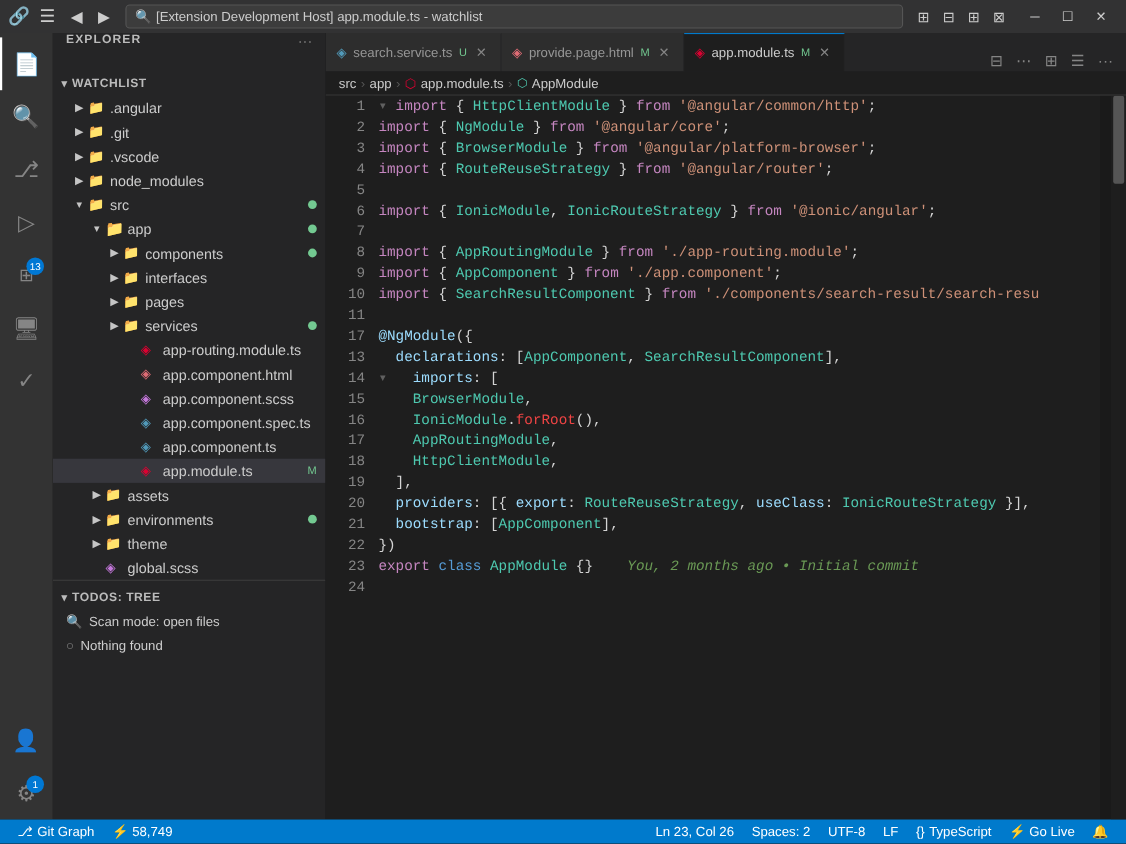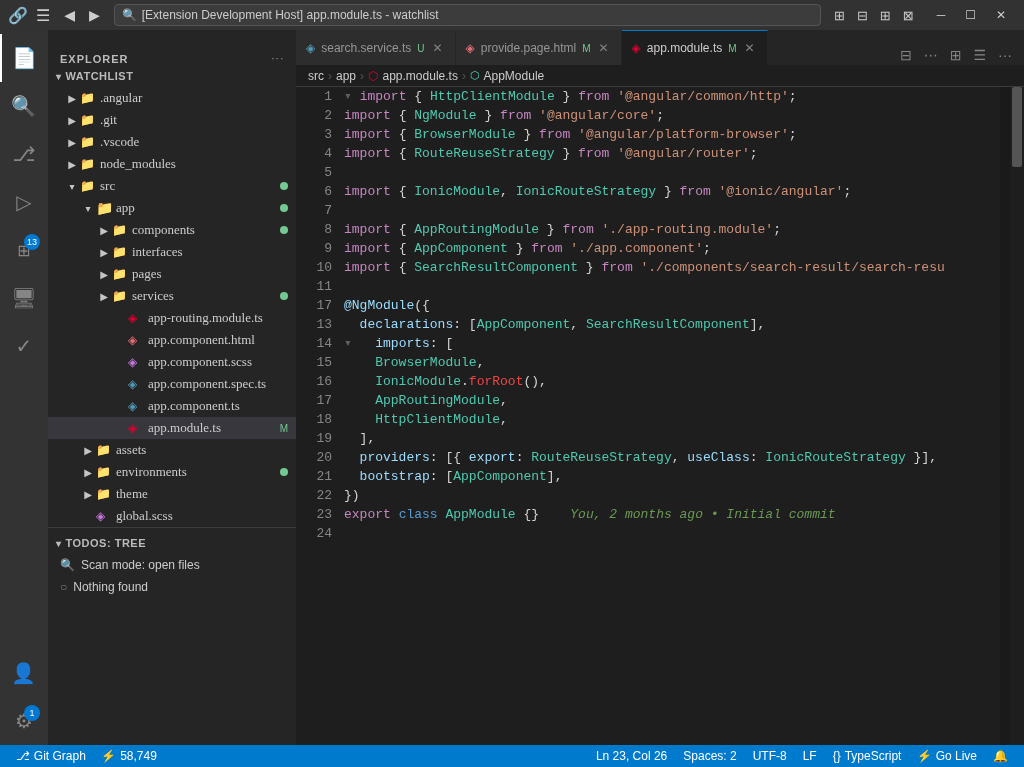--- a/index.html
+++ b/index.html
@@ -119,21 +119,21 @@
       width: 248px;
       background: #252526;
       display: flex;
       flex-direction: column;
       flex-shrink: 0;
       overflow: hidden;
     }
     #sidebar-header {
       height: 35px;
       display: flex;
-      align-items: flex-end;
+      align-items: flex-start;
       justify-content: space-between;
       padding: 0 12px;
       color: #bbbbbb;
       font-size: 11px;
       font-weight: 700;
       letter-spacing: 1px;
       text-transform: uppercase;
     }
     #sidebar-content {
       flex: 1;
@@ -159,21 +159,21 @@
       font-size: 10px;
       color: #c5c5c5;
       flex-shrink: 0;
     }
     .tree-item .file-icon {
       width: 16px;
       margin-right: 4px;
       flex-shrink: 0;
       font-size: 12px;
     }
-    .tree-item .label { flex: 1; font-family: Liberation Serif, serif; }
+    .tree-item .label { flex: 1; }
     .tree-item .dot {
       width: 8px;
       height: 8px;
       border-radius: 50%;
       background: #73c991;
       flex-shrink: 0;
     }
     .tree-item .mod-badge {
       font-size: 10px;
       color: #73c991;

